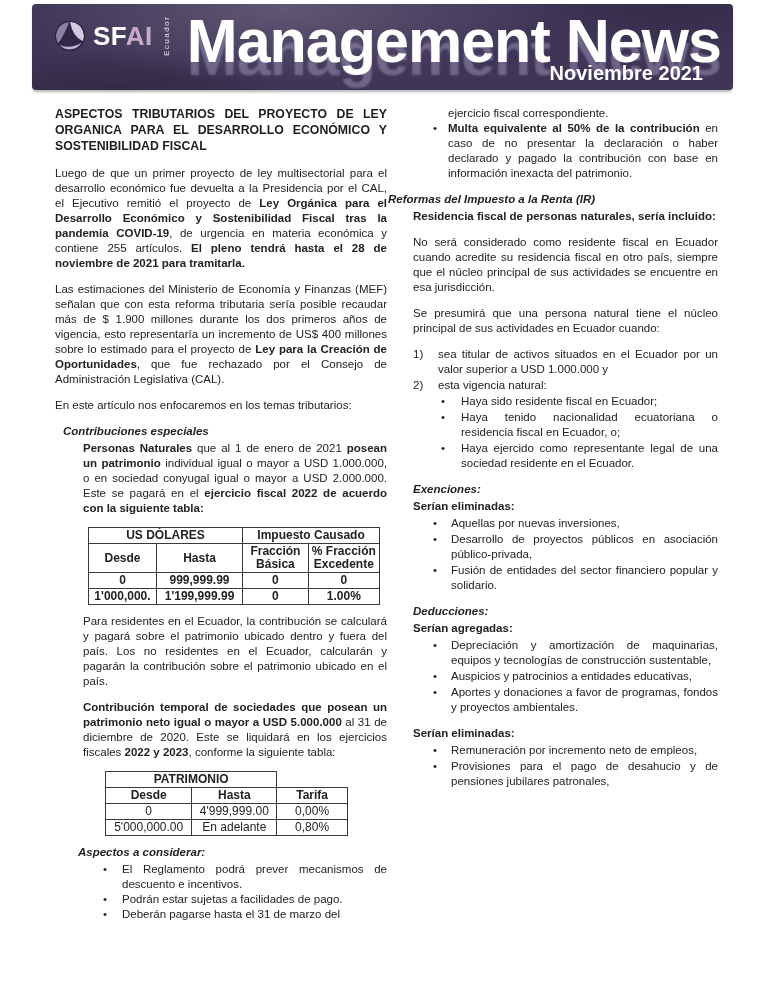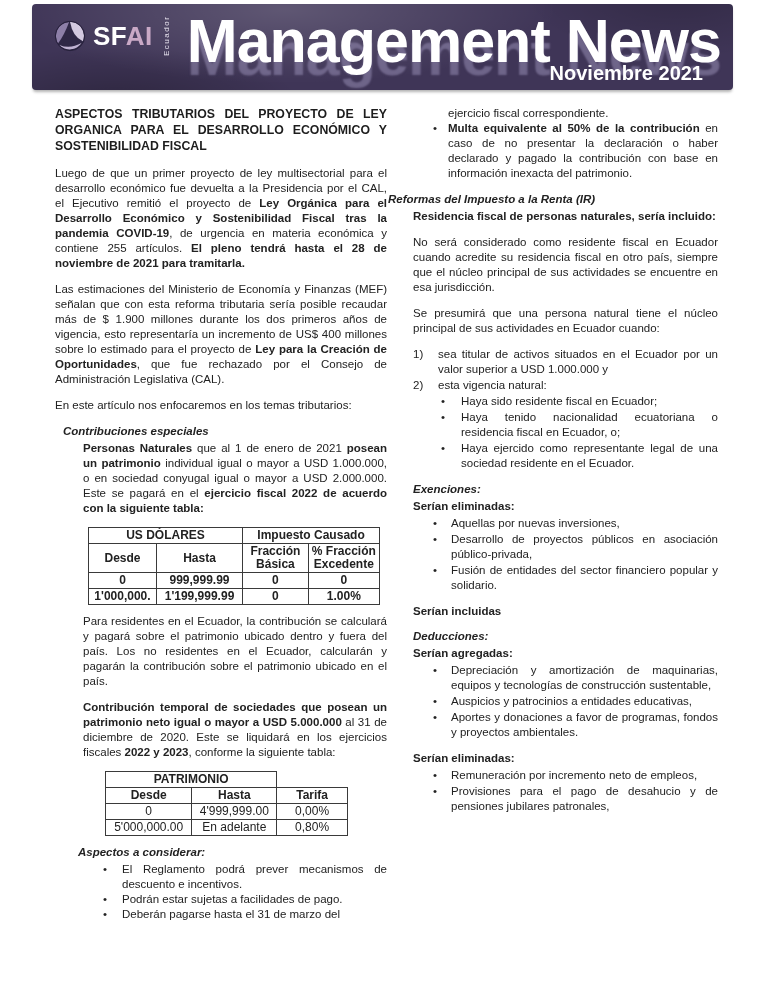--- a/index.html
+++ b/index.html
@@ -185,21 +185,20 @@
       </ul>
 
       <div class="h-ital ml25 mt10">Exenciones:</div>
       <div class="h-bold ml25">Serían eliminadas:</div>
       <ul class="blt-s">
         <li>Aquellas por nuevas inversiones,</li>
         <li>Desarrollo de proyectos públicos en asociación público-privada,</li>
         <li>Fusión de entidades del sector financiero popular y solidario.</li>
       </ul>
 
-      <div class="h-bold ml25 mt10">Serían incluidas</div>
 
       <div class="h-ital ml25 mt10">Deducciones:</div>
       <div class="h-bold ml25">Serían agregadas:</div>
       <ul class="blt-s">
         <li>Depreciación y amortización de maquinarias, equipos y tecnologías de construcción sustentable,</li>
         <li>Auspicios y patrocinios a entidades educativas,</li>
         <li>Aportes y donaciones a favor de programas, fondos y proyectos ambientales.</li>
       </ul>
 
       <div class="h-bold ml25 mt10">Serían eliminadas:</div>

